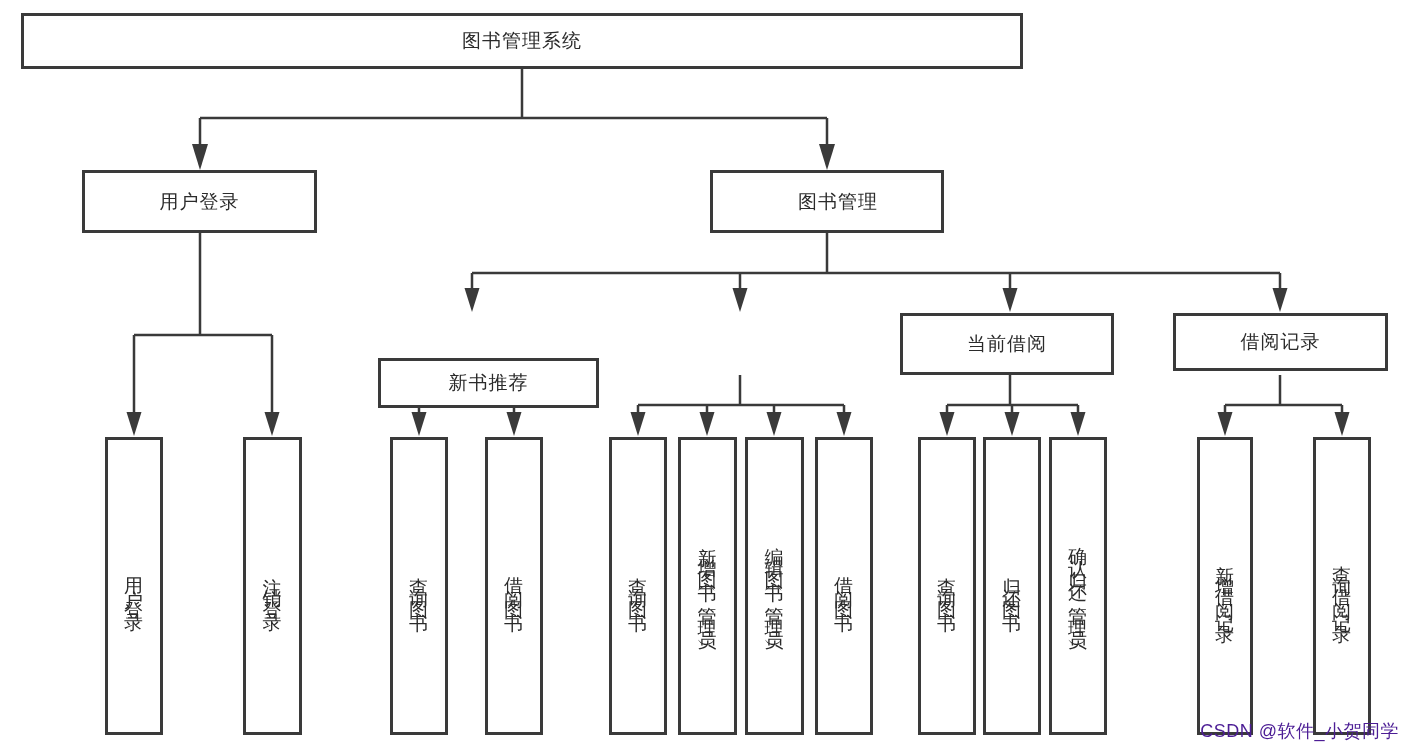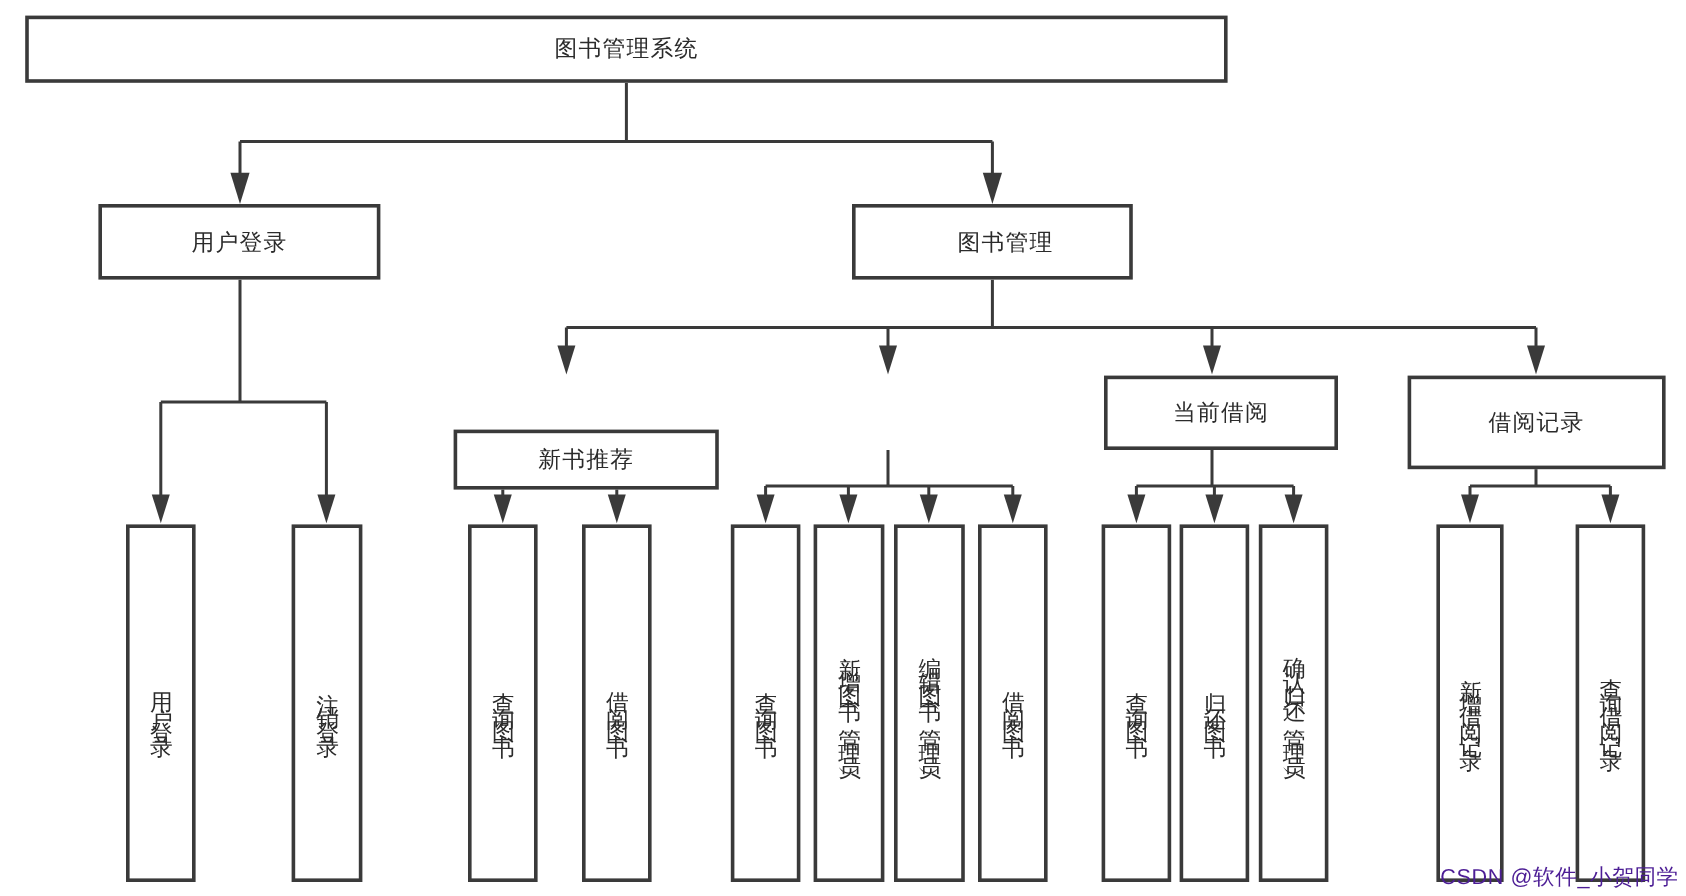--- a/index.html
+++ b/index.html
@@ -119,24 +119,24 @@
   <div class="node" style="left:82px; top:170px; width:235px; height:63px;">
     <span class="lbl">用户登录</span>
   </div>
   <div class="node" style="left:710px; top:170px; width:234px; height:63px;padding-left:22px;">
     <span class="lbl">图书管理</span>
   </div>
 
   <div class="node" style="left:378px; top:313px; width:221px; height:50px;margin-top:45px;">
     <span class="lbl">新书推荐</span>
   </div>
-  <div class="node" style="left:920px; top:313px; width:195px; height:62px;">
+  <div class="node" style="left:900px; top:313px; width:214px; height:62px;">
     <span class="lbl">当前借阅</span>
   </div>
-  <div class="node" style="left:1173px; top:313px; width:215px; height:78px;">
+  <div class="node" style="left:1173px; top:313px; width:215px; height:58px;">
     <span class="lbl">借阅记录</span>
   </div>
 
   <div class="node leaf" style="left:105px; top:437px; width:58px; height:298px;">
     <span class="lbl">用户登录</span>
   </div>
   <div class="node leaf" style="left:243px; top:437px; width:59px; height:298px;">
     <span class="lbl">注销登录</span>
   </div>
 

